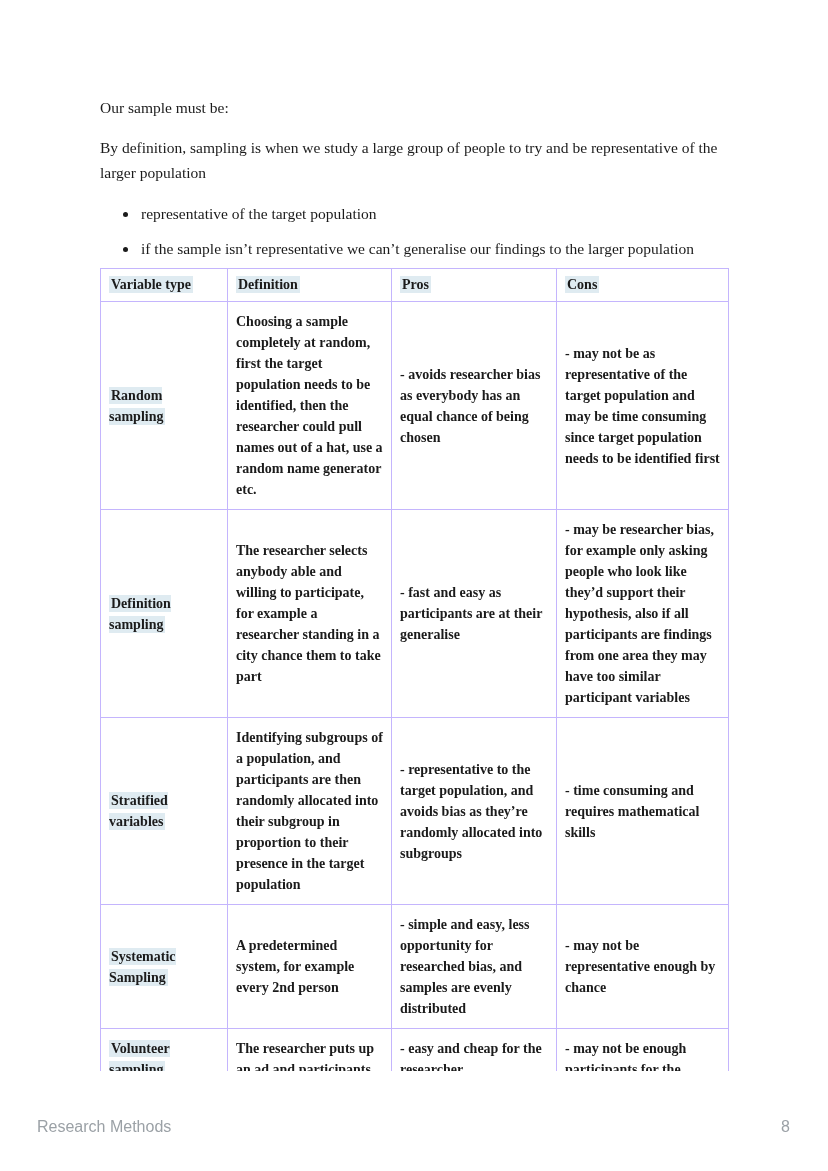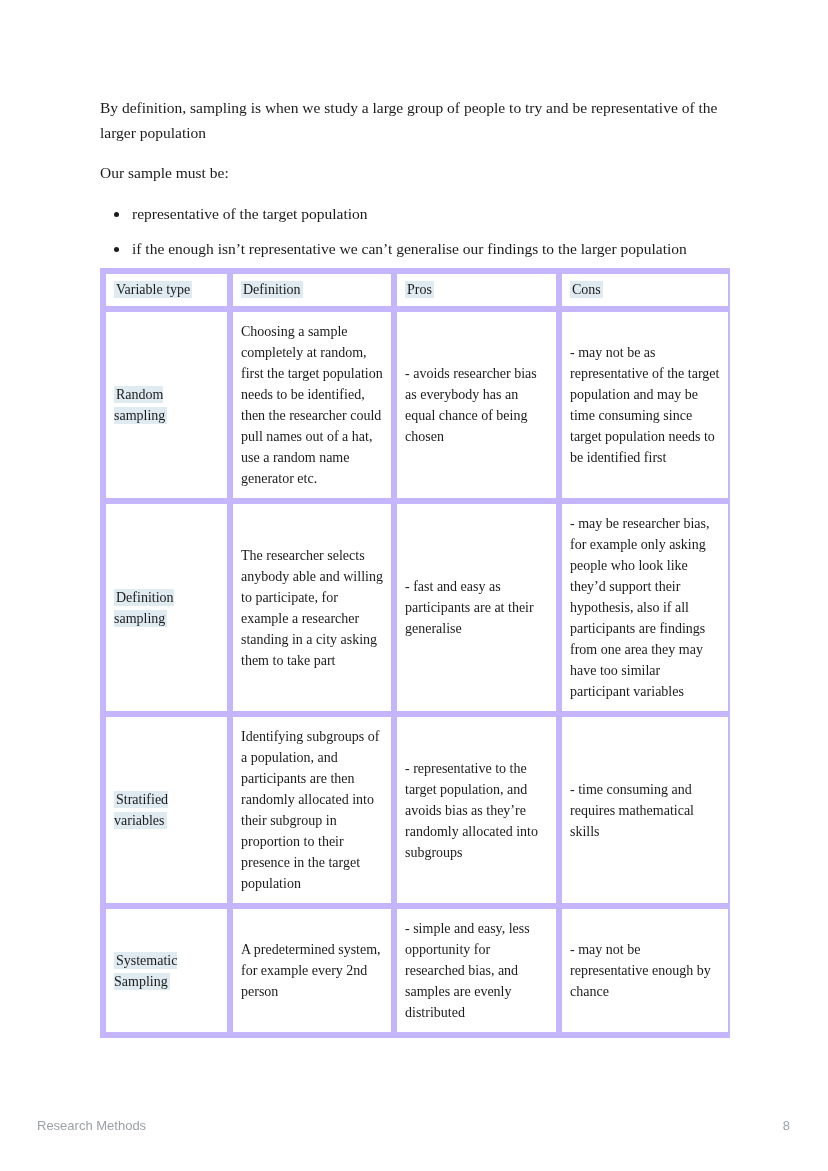--- a/index.html
+++ b/index.html
@@ -23,20 +23,21 @@
   ul.bullet-list {
     margin: 18px 0 0 0;
     padding: 0 0 0 30px;
     list-style-type: disc;
   }
   ul.bullet-list li {
     font-size: 15.5px;
     line-height: 22px;
     margin-bottom: 13px;
     padding-left: 2px;
+    margin-left: 9px;
   }
   .table-clip {
     position: absolute;
     left: 100px; top: 268px;
     width: 630px;
     height: 803px;
     overflow: hidden;
   }
   table.sampling-table {
     border-collapse: collapse;
@@ -44,25 +45,25 @@
     width: 628px;
     font-size: 14px;
     line-height: 21px;
   }
   table.sampling-table col.c1 { width: 127px; }
   table.sampling-table col.c2 { width: 164px; }
   table.sampling-table col.c3 { width: 165px; }
   table.sampling-table col.c4 { width: 172px; }
   table.sampling-table th,
   table.sampling-table td {
-    border: 6px solid #c4b5fd;
+    border: 1px solid #c4b5fd;
     padding: 9px 8px;
     vertical-align: middle;
     text-align: left;
-    font-weight: normal;
+    font-weight: bold;
     overflow: hidden;
   }
   table.sampling-table thead th {
     height: 14px;
     padding: 5px 8px 6px 8px;
   }
   th.bold, td.row-label { font-weight: bold; }
   mark.hl {
     background: #dfebf1;
     color: inherit;
@@ -74,33 +75,33 @@
   tbody tr.r4 { height: 120px; }
   tbody tr.r5 td { vertical-align: top; }
   .footer {
     position: absolute;
     left: 37px; top: 1118px;
     width: 753px;
     display: flex;
     justify-content: space-between;
     align-items: center;
     font-family: "Liberation Sans", "DejaVu Sans", sans-serif;
-    font-size: 13px;
+    font-size: 16px;
     color: #9ba1a6;
   }
 </style>
 </head>
 <body>
 
 <div class="text-block">
+  <p class="para">Our sample must be:</p>
   <p class="para">By definition, sampling is when we study a large group of people to try and be representative of the larger population</p>
-  <p class="para">Our sample must be:</p>
   <ul class="bullet-list">
     <li>representative of the target population</li>
-    <li>if the enough isn’t representative we can’t generalise our findings to the larger population</li>
+    <li>if the sample isn’t representative we can’t generalise our findings to the larger population</li>
   </ul>
 </div>
 
 <div class="table-clip">
   <table class="sampling-table">
     <colgroup>
         <col class="c1">
         <col class="c2">
         <col class="c3">
         <col class="c4">
@@ -115,36 +116,42 @@
     </thead>
     <tbody>
       <tr class="r1">
         <td class="row-label"><mark class="hl">Random sampling</mark></td>
         <td>Choosing a sample completely at random, first the target population needs to be identified, then the researcher could pull names out of a hat, use a random name generator etc.</td>
         <td>- avoids researcher bias as everybody has an equal chance of being chosen</td>
         <td>- may not be as representative of the target population and may be time consuming since target population needs to be identified first</td>
       </tr>
       <tr class="r2">
         <td class="row-label"><mark class="hl">Definition sampling</mark></td>
-        <td>The researcher selects anybody able and willing to participate, for example a researcher standing in a city asking them to take part</td>
+        <td>The researcher selects anybody able and willing to participate, for example a researcher standing in a city chance them to take part</td>
         <td>- fast and easy as participants are at their generalise</td>
         <td>- may be researcher bias, for example only asking people who look like they’d support their hypothesis, also if all participants are findings from one area they may have too similar participant variables</td>
       </tr>
       <tr class="r3">
         <td class="row-label"><mark class="hl">Stratified variables</mark></td>
         <td>Identifying subgroups of a population, and participants are then randomly allocated into their subgroup in proportion to their presence in the target population</td>
         <td>- representative to the target population, and avoids bias as they’re randomly allocated into subgroups</td>
         <td>- time consuming and requires mathematical skills</td>
       </tr>
       <tr class="r4">
         <td class="row-label"><mark class="hl">Systematic Sampling</mark></td>
         <td>A predetermined system, for example every 2nd person</td>
         <td>- simple and easy, less opportunity for researched bias, and samples are evenly distributed</td>
         <td>- may not be representative enough by chance</td>
       </tr>
+      <tr class="r5">
+        <td class="row-label"><mark class="hl">Volunteer sampling</mark></td>
+        <td>The researcher puts up an ad and participants go to</td>
+        <td>- easy and cheap for the researcher</td>
+        <td>- may not be enough participants for the sample, and it might not</td>
+      </tr>
     </tbody>
   </table>
 </div>
 
 <div class="footer">
   <span>Research Methods</span>
   <span>8</span>
 </div>
 
 </body></html>

